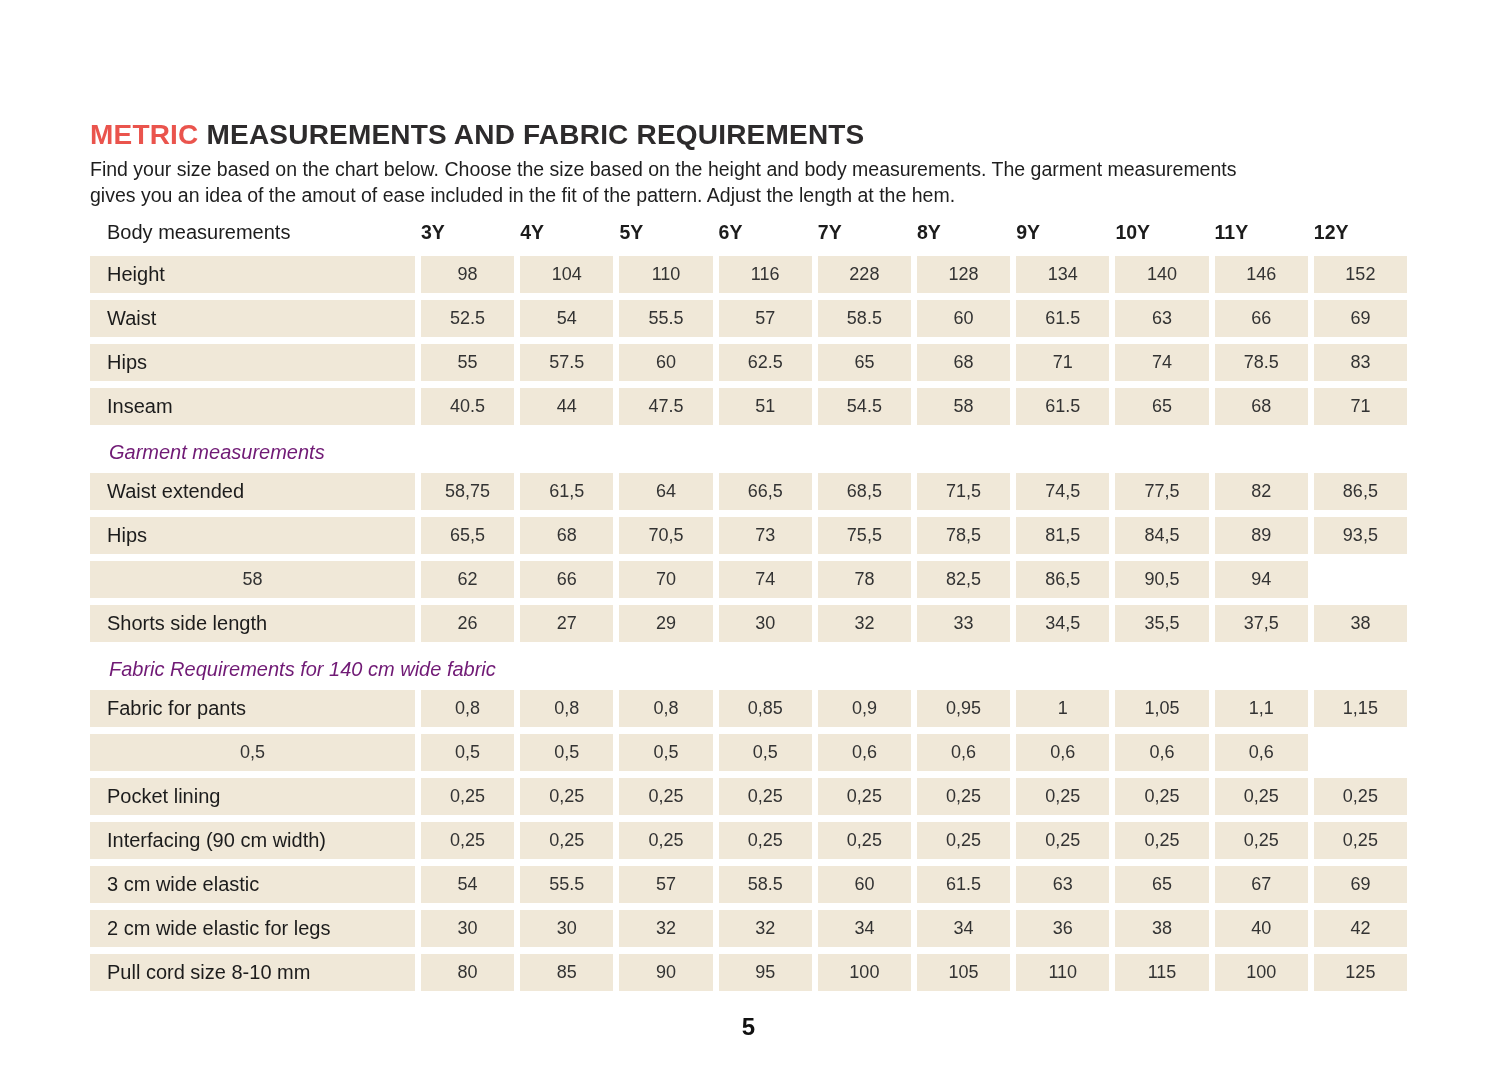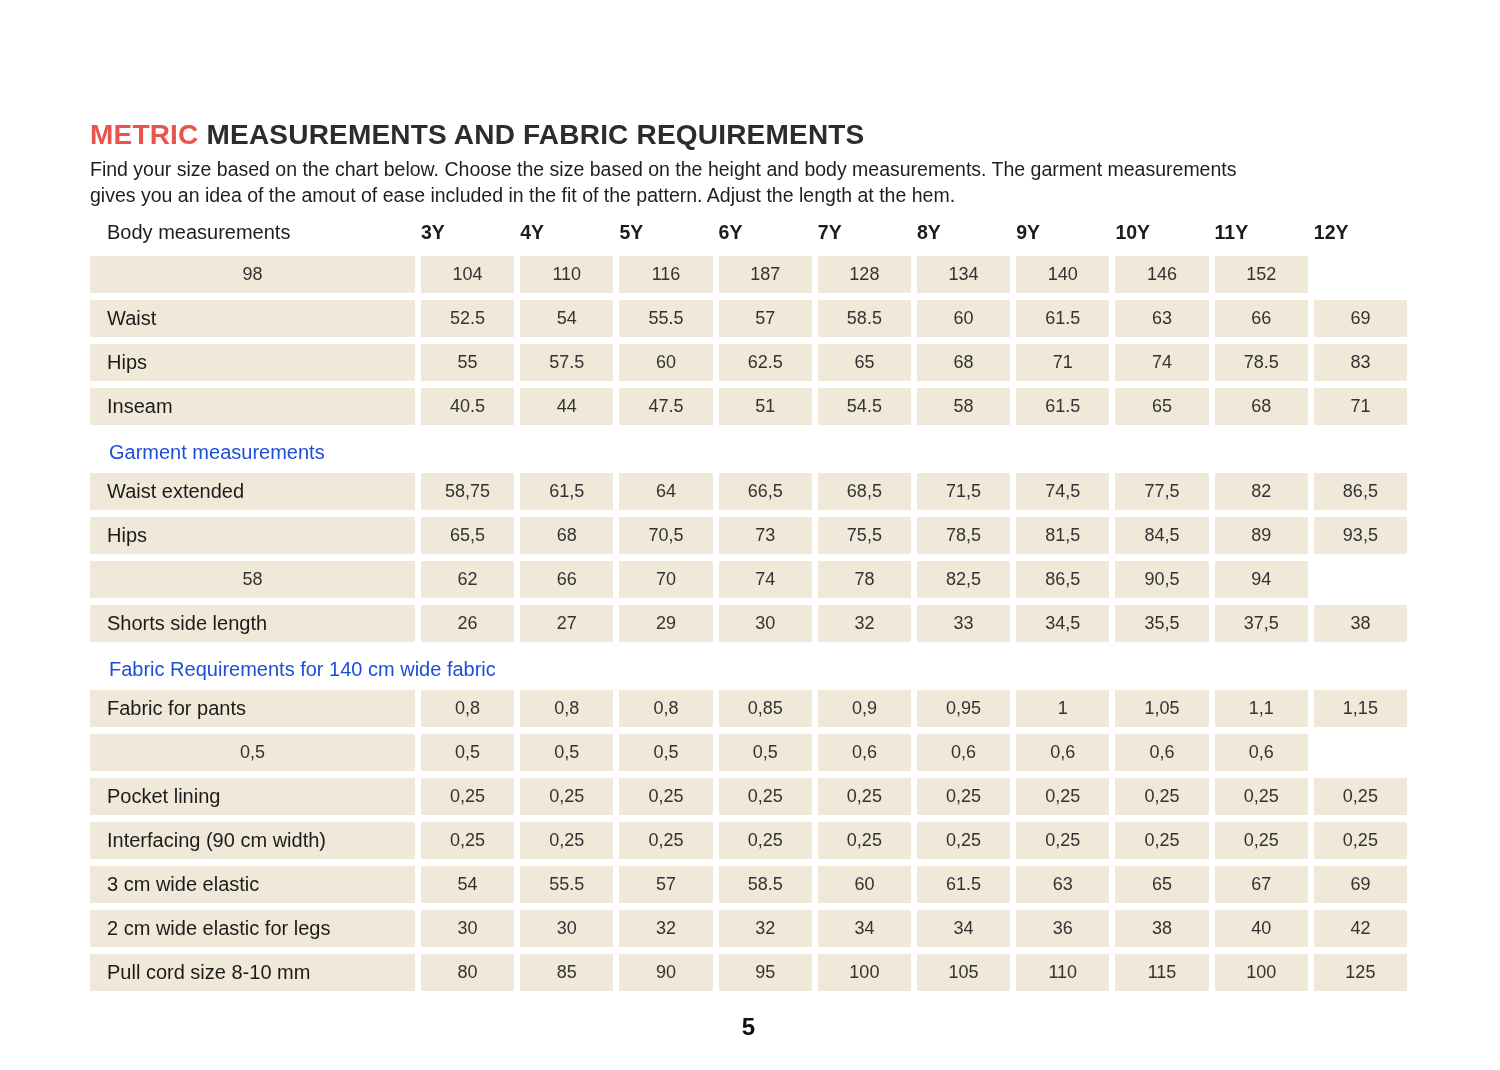--- a/index.html
+++ b/index.html
@@ -87,21 +87,22 @@
     justify-content: center;
     font-size: 18px;
     color: #333333;
   }
   .section-label {
     height: 41px;
     display: flex;
     align-items: center;
     padding-left: 19px;
     font-size: 20px;
-    color: #1d4ed8;
+    color: #701a75;
+    font-style: italic;
   }
   .page-number {
     margin-top: 22px;
     text-align: center;
     font-size: 24px;
     font-weight: 700;
     color: #111111;
   }
 </style>
 </head>
@@ -128,25 +129,26 @@
           <div class="h-size">7Y</div>
           <div class="h-size">8Y</div>
           <div class="h-size">9Y</div>
           <div class="h-size">10Y</div>
           <div class="h-size">11Y</div>
           <div class="h-size">12Y</div>
         </div>
       <div id="table-body">
 
       <div class="t-row">
+            <div class="cell label-cell">Height</div>
             <div class="cell value-cell">98</div>
             <div class="cell value-cell">104</div>
             <div class="cell value-cell">110</div>
             <div class="cell value-cell">116</div>
-            <div class="cell value-cell">187</div>
+            <div class="cell value-cell">228</div>
             <div class="cell value-cell">128</div>
             <div class="cell value-cell">134</div>
             <div class="cell value-cell">140</div>
             <div class="cell value-cell">146</div>
             <div class="cell value-cell">152</div>
           </div>
           <div class="t-row">
             <div class="cell label-cell">Waist</div>
             <div class="cell value-cell">52.5</div>
             <div class="cell value-cell">54</div>

